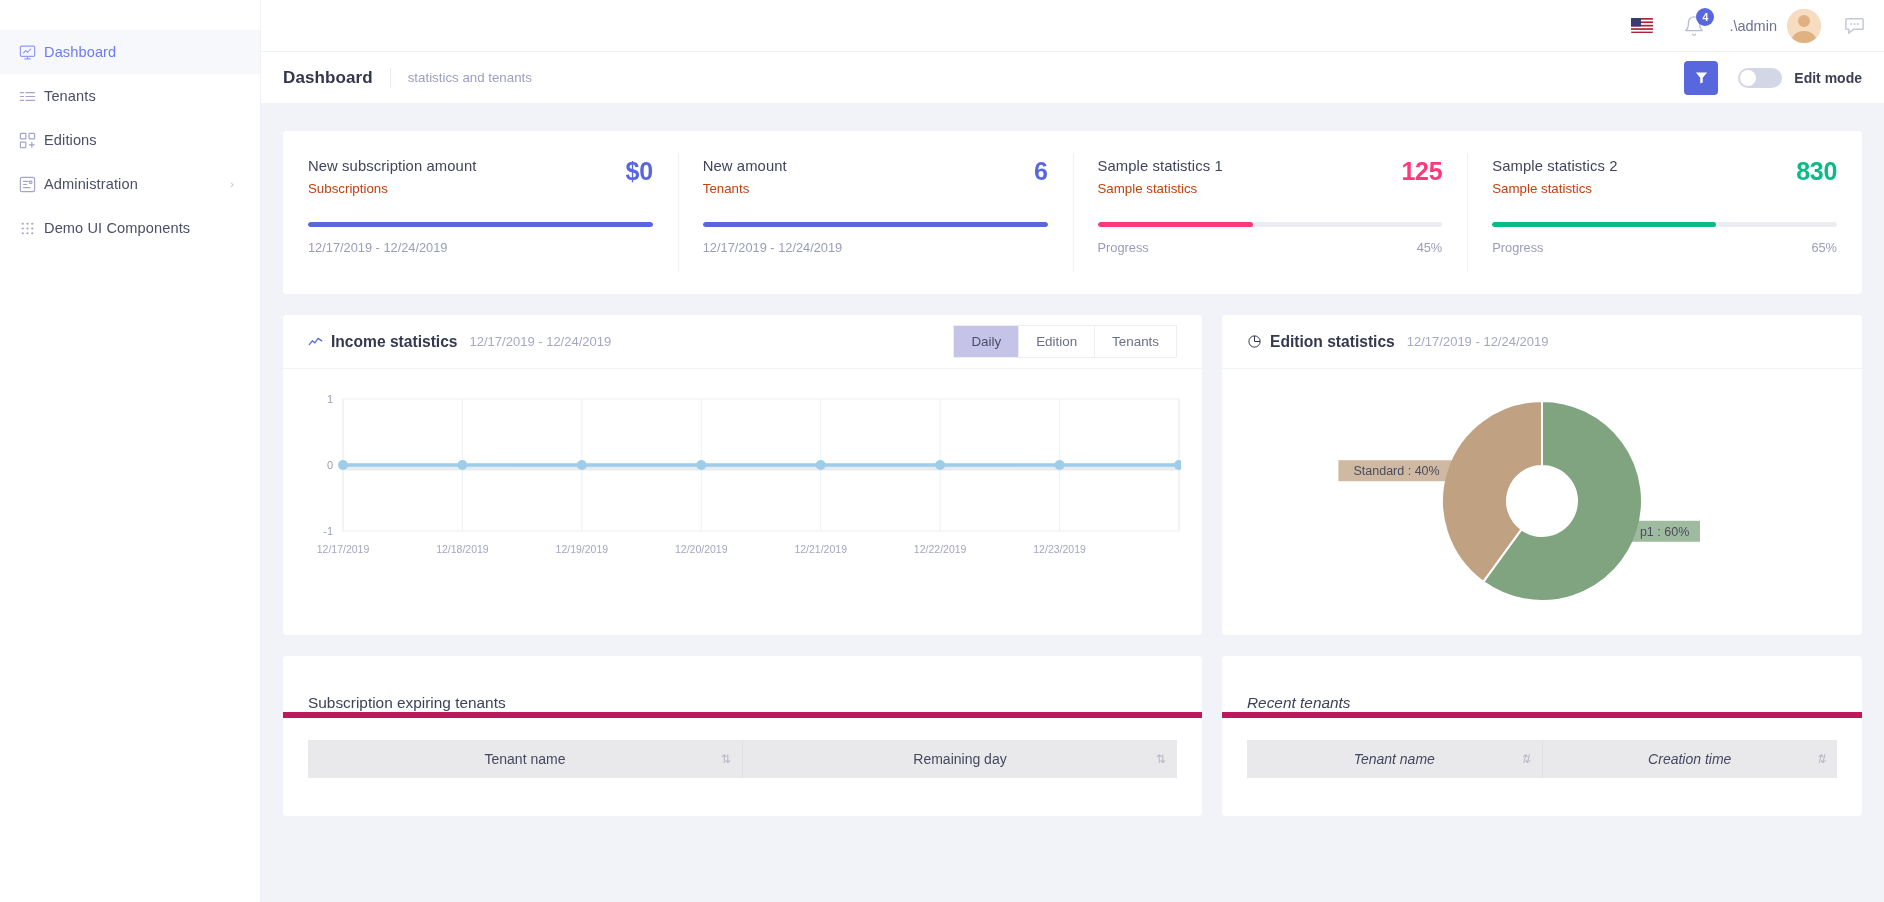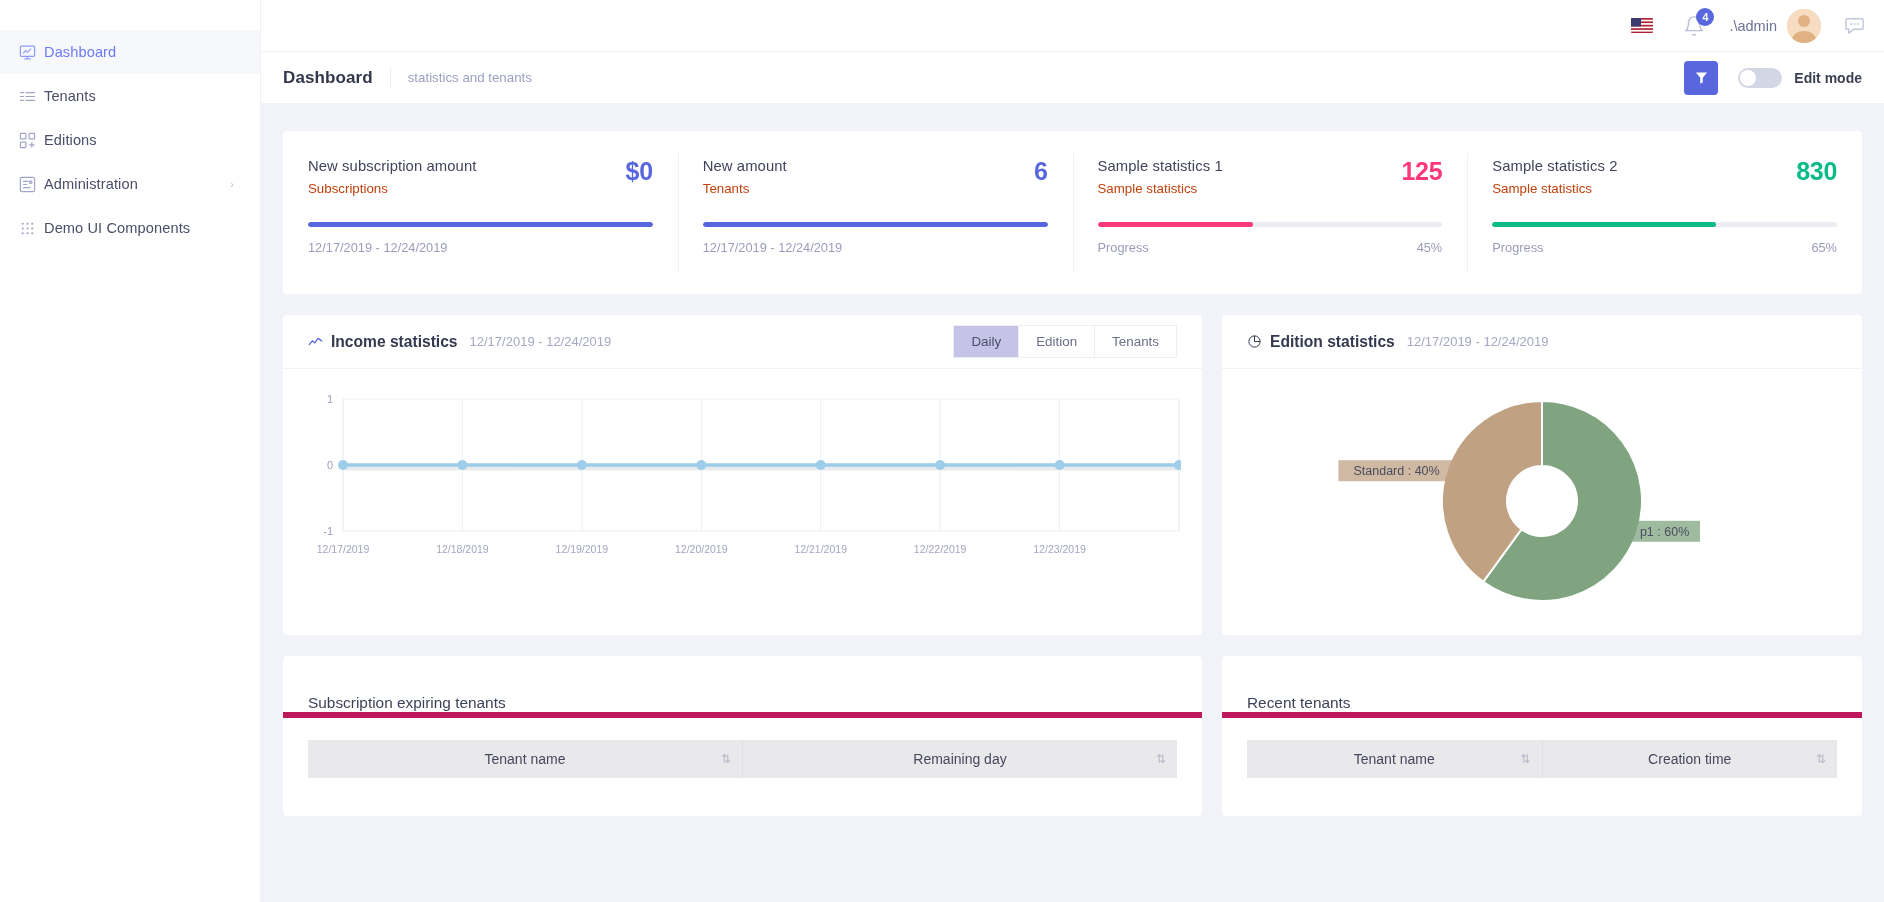--- a/index.html
+++ b/index.html
@@ -127,21 +127,21 @@
 
   
   #line-chart-svg { display: block; }
 
   
   #donut-wrap { position: relative; height: 266px; }
 
   
   #bottom-row { display: flex; gap: 20px; margin-top: 21px; height: 160px; }
   #expiring-card { width: 919px; }
-  #recent-card { flex: 1; }
+  #recent-card { flex: 1; font-style: italic; }
   .panel-head { height: 62px; display: flex; align-items: flex-end; padding: 0 25px; border-bottom: 6px solid #be185d; }
   .panel-title { font-size: 15.4px; color: #3e4258; }
   .table-wrap { padding: 22px 25px 0 25px; }
   table { width: 100%; border-collapse: collapse; table-layout: fixed; }
   th {
     background: #e9e9ec; font-size: 14px; font-weight: 400; color: #45485f;
     height: 38px; text-align: center; position: relative; border-right: 1px solid #dfdfe4;
     cursor: pointer;
   }
   th:last-child { border-right: none; }

